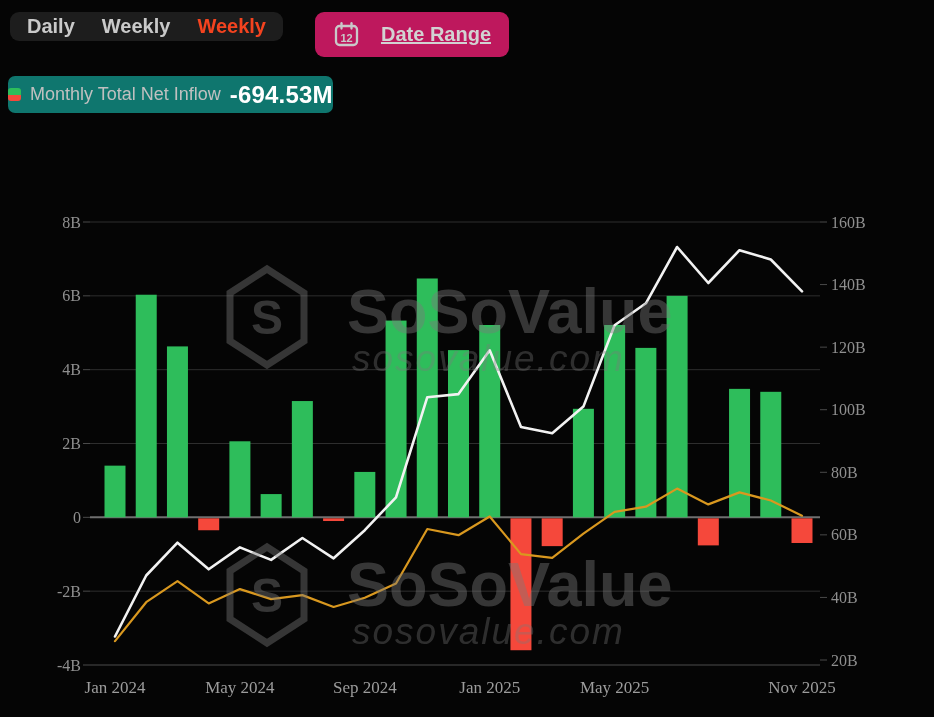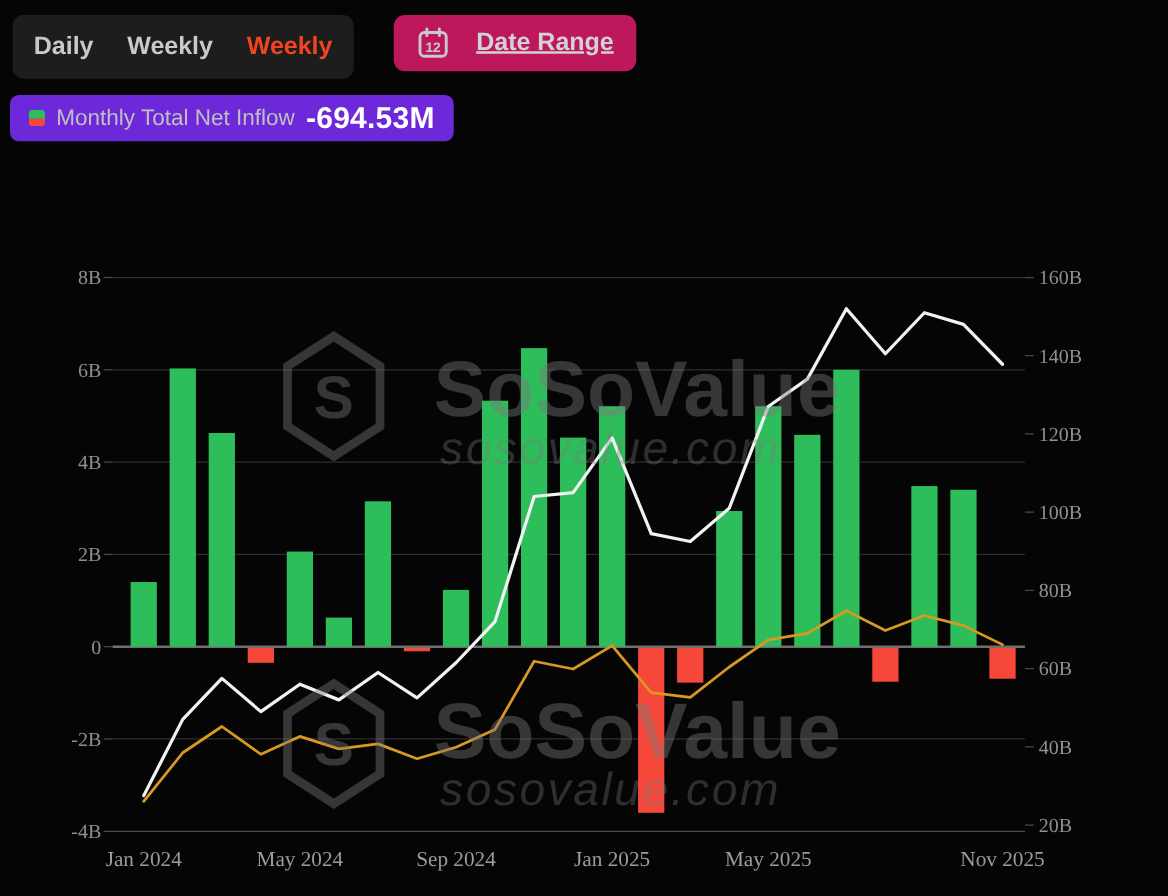--- a/index.html
+++ b/index.html
@@ -4,29 +4,29 @@
 <style>
   html,body{margin:0;padding:0;}
   body{
     width:934px;height:717px;position:relative;overflow:hidden;
     background:#050505;
     font-family:"Liberation Sans",sans-serif;
     -webkit-font-smoothing:antialiased;
   }
   
   .topbar{position:absolute;left:10px;top:12px;display:flex;gap:32px;align-items:stretch;}
-  .tab-group{display:inline-flex;align-items:center;gap:27px;background:#1d1d1d;border-radius:9px;padding:0 17px;height:51px;text-align:right;}
+  .tab-group{display:inline-flex;align-items:center;gap:27px;background:#1d1d1d;border-radius:9px;padding:0 17px;height:29px;text-align:right;}
   .tab{font-size:20px;font-weight:bold;color:#c9c9c9;cursor:pointer;white-space:nowrap;}
   .tab.active{color:#f4431f;}
   .date-btn{display:inline-flex;align-items:center;gap:21px;background:#be185d;border-radius:9px;padding:0 18px;height:45px;cursor:pointer;}
   .date-btn .dlabel{font-size:20px;font-weight:bold;color:#d2d2d2;white-space:nowrap;text-decoration:underline;}
   
   .legend-rows{position:absolute;left:8px;top:76px;display:flex;flex-direction:column;gap:9px;}
   .legend-row{display:flex;gap:8px;}
-  .chip{display:inline-flex;align-items:center;gap:9px;background:#6d28d9;border-radius:7px;padding:0 15px;height:37px;}
+  .chip{display:inline-flex;align-items:center;gap:9px;background:#0f766e;border-radius:7px;padding:0 0;height:37px;}
   .chip .lbl{font-size:18px;color:#c0c0c0;white-space:nowrap;}
   .chip .val{font-size:24px;font-weight:bold;color:#ffffff;white-space:nowrap;letter-spacing:.2px;}
   .ic-split{width:13px;height:13px;border-radius:3px;overflow:hidden;display:inline-flex;flex-direction:column;flex:none;}
   .ic-split .t{flex:1;background:#2ebd5b;}
   .ic-split .b{flex:1;background:#f5483b;}
   .ic-dash{width:17px;height:6px;border-radius:3px;flex:none;}
   .ic-dash.white{background:#eeeeee;}
   .ic-dash.orange{background:#d9981f;}
   
   .chart-svg{position:absolute;left:0;top:195px;width:934px;height:522px;display:block;}

